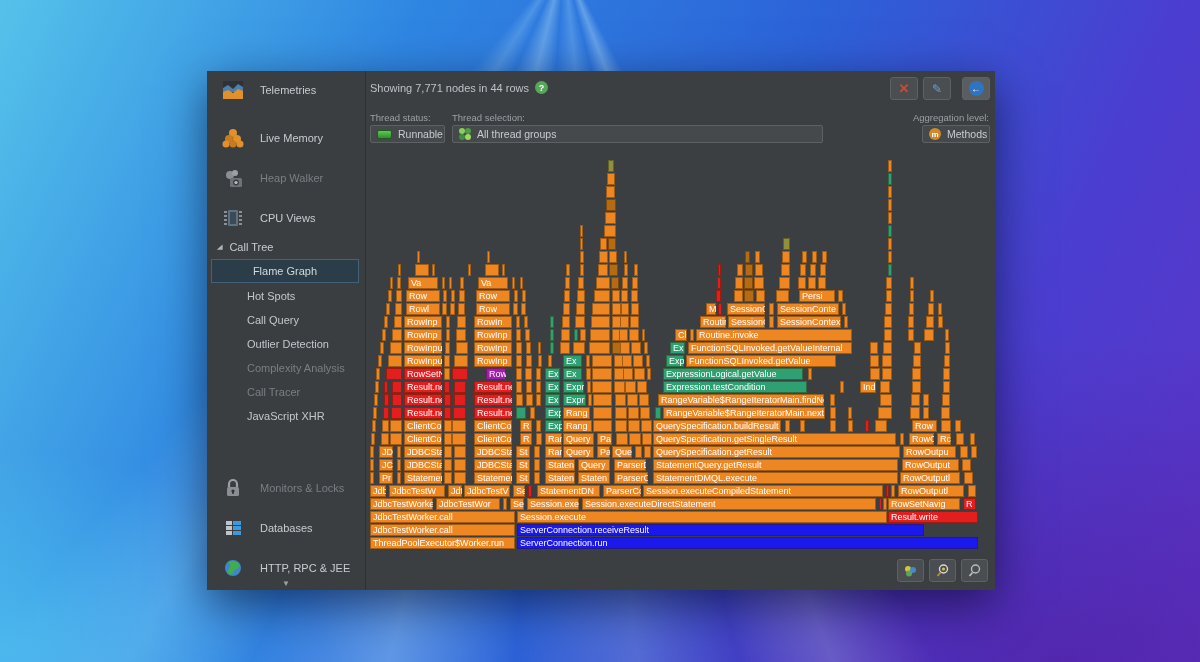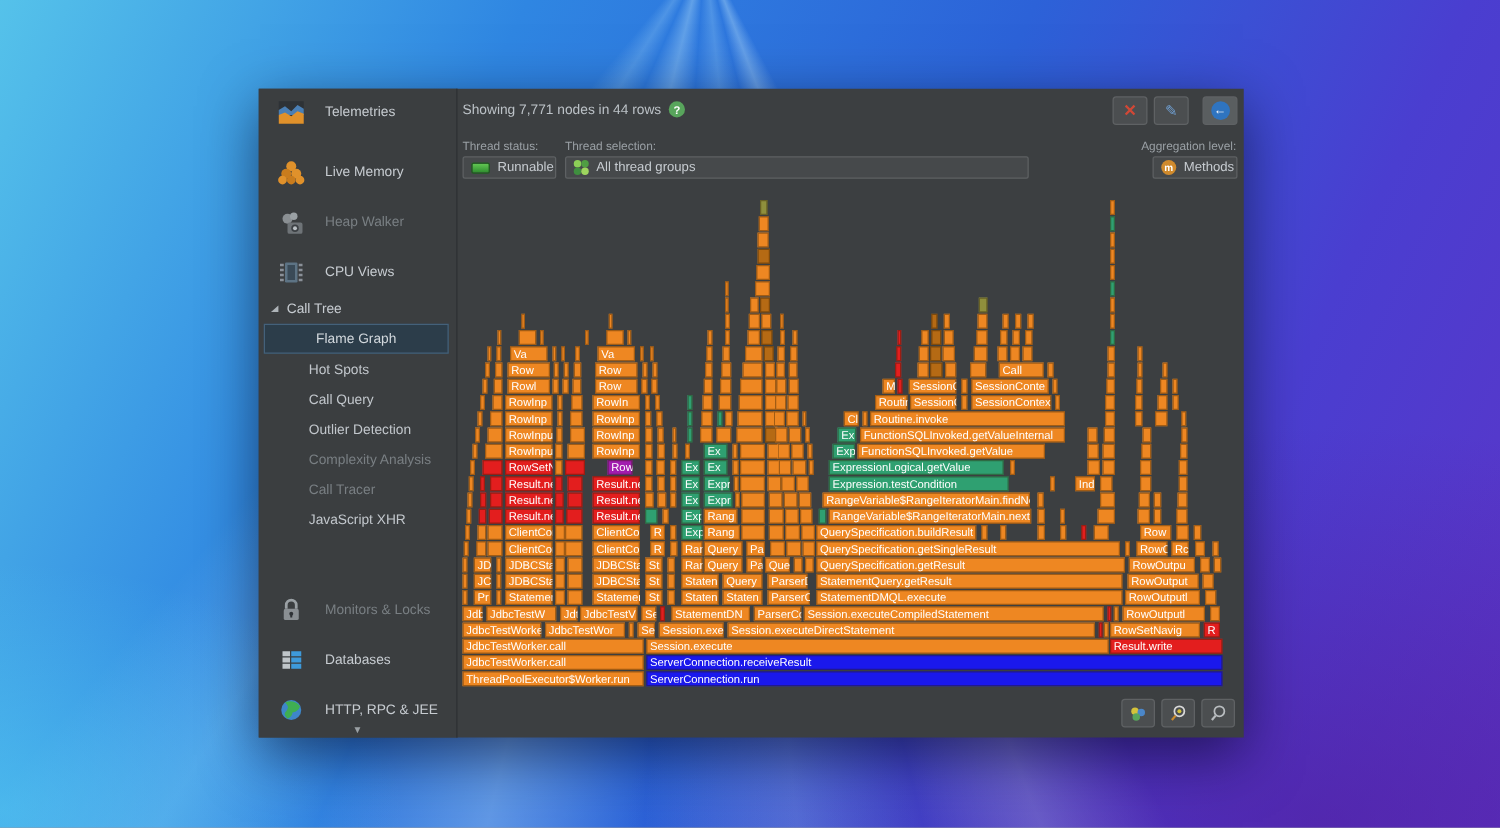--- a/index.html
+++ b/index.html
@@ -336,21 +336,21 @@
       <div class="seg" style="left: 207px; top: 130px; width: 8px; background: rgb(238, 135, 34);"></div>
       <div class="seg" style="left: 224px; top: 130px; width: 16px; background: rgb(238, 135, 34);"></div>
       <div class="seg" style="left: 242px; top: 130px; width: 8px; background: rgb(238, 135, 34);"></div>
       <div class="seg" style="left: 251px; top: 130px; width: 7px; background: rgb(238, 135, 34);"></div>
       <div class="seg" style="left: 261px; top: 130px; width: 7px; background: rgb(238, 135, 34);"></div>
       <div class="seg" style="left: 346px; top: 130px; width: 5px; background: rgb(227, 30, 30);"></div>
       <div class="seg" style="left: 364px; top: 130px; width: 9px; background: rgb(238, 135, 34);"></div>
       <div class="seg" style="left: 374px; top: 130px; width: 10px; background: rgb(181, 106, 20);"></div>
       <div class="seg" style="left: 386px; top: 130px; width: 9px; background: rgb(238, 135, 34);"></div>
       <div class="seg" style="left: 406px; top: 130px; width: 13px; background: rgb(238, 135, 34);"></div>
-      <div class="seg" style="left: 429px; top: 130px; width: 36px; background: rgb(238, 135, 34);">Call</div>
+      <div class="seg" style="left: 429px; top: 130px; width: 36px; background: rgb(238, 135, 34);">Persi</div>
       <div class="seg" style="left: 468px; top: 130px; width: 5px; background: rgb(238, 135, 34);"></div>
       <div class="seg" style="left: 516px; top: 130px; width: 6px; background: rgb(238, 135, 34);"></div>
       <div class="seg" style="left: 540px; top: 130px; width: 4px; background: rgb(238, 135, 34);"></div>
       <div class="seg" style="left: 560px; top: 130px; width: 4px; background: rgb(238, 135, 34);"></div>
       <div class="seg" style="left: 16px; top: 143px; width: 4px; background: rgb(238, 135, 34);"></div>
       <div class="seg" style="left: 25px; top: 143px; width: 7px; background: rgb(238, 135, 34);"></div>
       <div class="seg" style="left: 36px; top: 143px; width: 34px; background: rgb(238, 135, 34);">Rowl</div>
       <div class="seg" style="left: 72px; top: 143px; width: 5px; background: rgb(238, 135, 34);"></div>
       <div class="seg" style="left: 80px; top: 143px; width: 5px; background: rgb(238, 135, 34);"></div>
       <div class="seg" style="left: 88px; top: 143px; width: 7px; background: rgb(238, 135, 34);"></div>
@@ -674,21 +674,21 @@
       <div class="seg" style="left: 157px; top: 338px; width: 52px; background: rgb(238, 135, 34);">Session.execute</div>
       <div class="seg" style="left: 212px; top: 338px; width: 294px; background: rgb(238, 135, 34);">Session.executeDirectStatement</div>
       <div class="seg" style="left: 509px; top: 338px; width: 3px; background: rgb(227, 30, 30);"></div>
       <div class="seg" style="left: 513px; top: 338px; width: 4px; background: rgb(238, 135, 34);"></div>
       <div class="seg" style="left: 518px; top: 338px; width: 72px; background: rgb(238, 135, 34);">RowSetNavig</div>
       <div class="seg" style="left: 593px; top: 338px; width: 13px; background: rgb(227, 30, 30);">R</div>
       <div class="seg" style="left: 0px; top: 351px; width: 145px; background: rgb(238, 135, 34);">JdbcTestWorker.call</div>
       <div class="seg" style="left: 147px; top: 351px; width: 370px; background: rgb(238, 135, 34);">Session.execute</div>
       <div class="seg" style="left: 518px; top: 351px; width: 90px; background: rgb(227, 30, 30);">Result.write</div>
       <div class="seg" style="left: 0px; top: 364px; width: 145px; background: rgb(238, 135, 34);">JdbcTestWorker.call</div>
-      <div class="seg" style="left: 147px; top: 364px; width: 461px; background: rgb(26, 24, 236);">ServerConnection.receiveResult</div>
+      <div class="seg" style="left: 147px; top: 364px; width: 407px; background: rgb(26, 24, 236);">ServerConnection.receiveResult</div>
       <div class="seg" style="left: 0px; top: 377px; width: 145px; background: rgb(238, 135, 34);">ThreadPoolExecutor$Worker.run</div>
       <div class="seg" style="left: 147px; top: 377px; width: 461px; background: rgb(26, 24, 236);">ServerConnection.run</div>
     </div>
 
   <div class="ft-buttons">
     <div class="ft-btn">
       <svg width="15" height="14">
           <circle cx="5" cy="5" r="3" fill="#d4c23a"></circle>
           <circle cx="10" cy="6" r="3" fill="#4a86c8"></circle>
           <circle cx="6" cy="9.5" r="3" fill="#58a55c"></circle>

